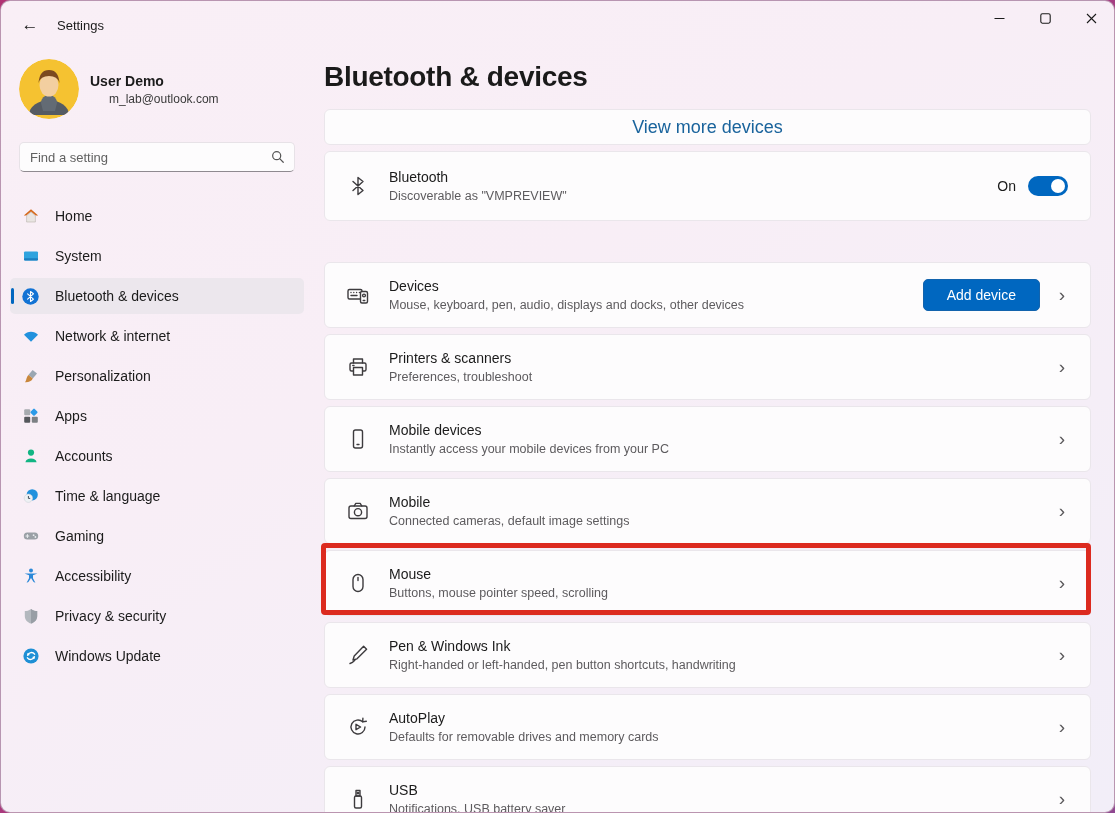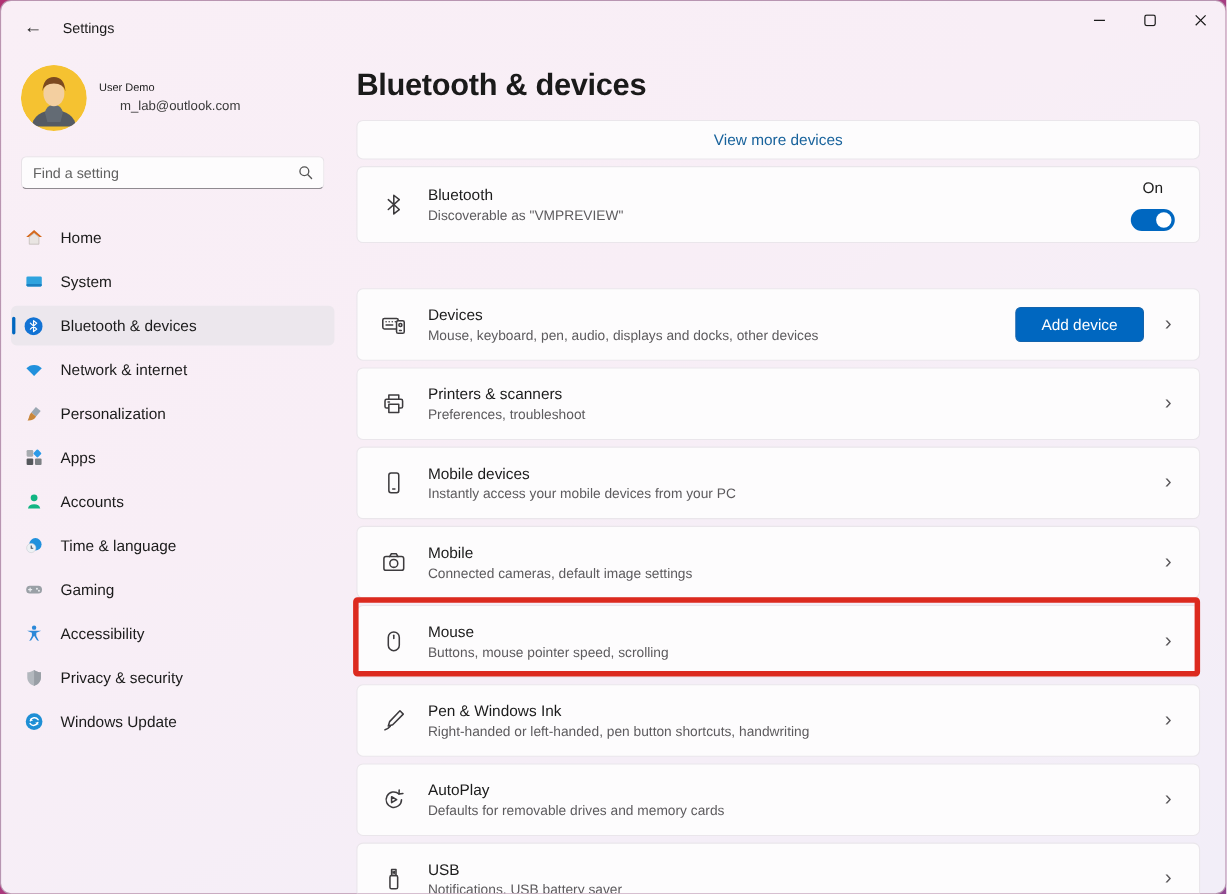--- a/index.html
+++ b/index.html
@@ -21,21 +21,21 @@
   .app-title { font-size:13px; color:#1b1b1b; margin-left:8px; }
   .tb-spacer { flex:1; }
   .win-controls { display:flex; height:34px; }
   .win-btn { width:46px; height:34px; display:flex; align-items:center; justify-content:center; cursor:pointer; }
   .win-btn svg { display:block; }
 
   
   .sidebar { position:absolute; left:0; top:48px; width:312px; bottom:0; }
   .profile { display:flex; align-items:center; gap:11px; padding:10px 18px 0 18px; }
   .avatar { width:60px; height:60px; border-radius:50%; overflow:hidden; flex:none; }
-  .profile-name { font-size:10px; font-weight:normal; color:#1b1b1b; }
+  .profile-name { font-size:14px; font-weight:bold; color:#1b1b1b; }
   .profile-email { font-size:12px; color:#3a3a3a; margin-top:3px;padding-left:19px; }
 
   .searchbox { margin:23px 18px 16px 18px; height:30px; background:#fdfcfd;
                border:1px solid #e7e2e7; border-bottom:1px solid #8f8a90; border-radius:5px;
                display:flex; align-items:center; padding:0 9px 0 10px;justify-content:flex-end; }
   .searchbox input { flex:1; border:none; outline:none; background:transparent;
                      font-size:13px; color:#1b1b1b; font-family:inherit; }
   .searchbox input::placeholder { color:#616161; }
 
   .nav { margin-top:26px; }
@@ -48,33 +48,33 @@
   .nav-ico { width:17px; height:17px; display:flex; align-items:center; justify-content:center; flex:none; }
 
   
   .content { position:absolute; left:323px; top:48px; width:767px; }
   .page-title { font-size:28px; font-weight:bold; letter-spacing:-.3px; color:#1a1a1a;
                 margin:12px 0 16px 0; }
 
   .card { background:#fdfcfd; border:1px solid #eae6eb; border-radius:6px; }
   .viewmore-card { height:36px; display:flex; align-items:center; justify-content:center;
                    margin-bottom:6px; cursor:pointer; }
-  .viewmore-label { font-size:14px; color:#19639c; }
+  .viewmore-label { font-size:18px; color:#19639c; }
 
   .bt-card { height:70px; display:flex; align-items:center; padding:0 22px 0 20px;
              margin-bottom:41px; }
   .row-card { height:66px; display:flex; align-items:center; padding:0 14px 0 20px;
               margin-bottom:6px; cursor:pointer; }
   .row-ico { width:26px; display:flex; align-items:center; justify-content:center; flex:none; }
   .row-text { flex:1; margin-left:18px; min-width:0; }
   .row-title { font-size:14px; color:#1b1b1b; }
   .row-sub { font-size:12.5px; color:#5d5b5e; margin-top:4px; }
   .chevron { font-size:19px; color:#5a585b; width:28px; text-align:center; flex:none; }
 
-  .toggle-wrap { display:flex; align-items:center; gap:12px; margin-left:auto;flex-direction:column; }
+  .toggle-wrap { display:flex; align-items:center; gap:12px; margin-left:auto; }
   .toggle-label { font-size:14px; color:#1b1b1b; }
   .toggle { width:40px; height:20px; border-radius:10px; background:#0067c0; position:relative; cursor:pointer; }
   .toggle::after { content:""; position:absolute; top:3px; right:3px; width:14px; height:14px;
                    border-radius:50%; background:#fff; }
 
   .primary-btn { height:32px; padding:0 23px; background:#0067c0; color:#fff; font-size:14px;
                  font-family:inherit; border:1px solid #1263ad; border-radius:5px; cursor:pointer;
                  margin-right:8px; flex:none; }
 
   .hl-wrap { position:relative; }

